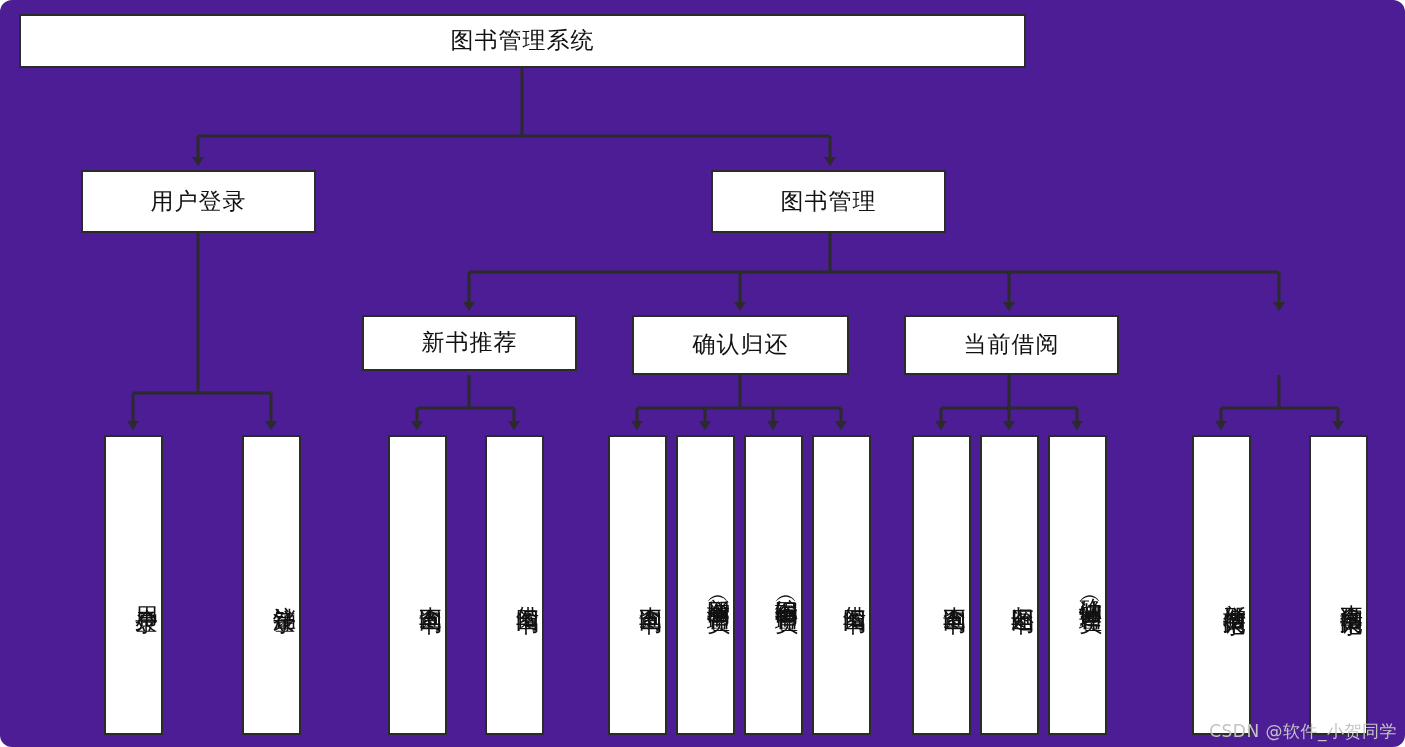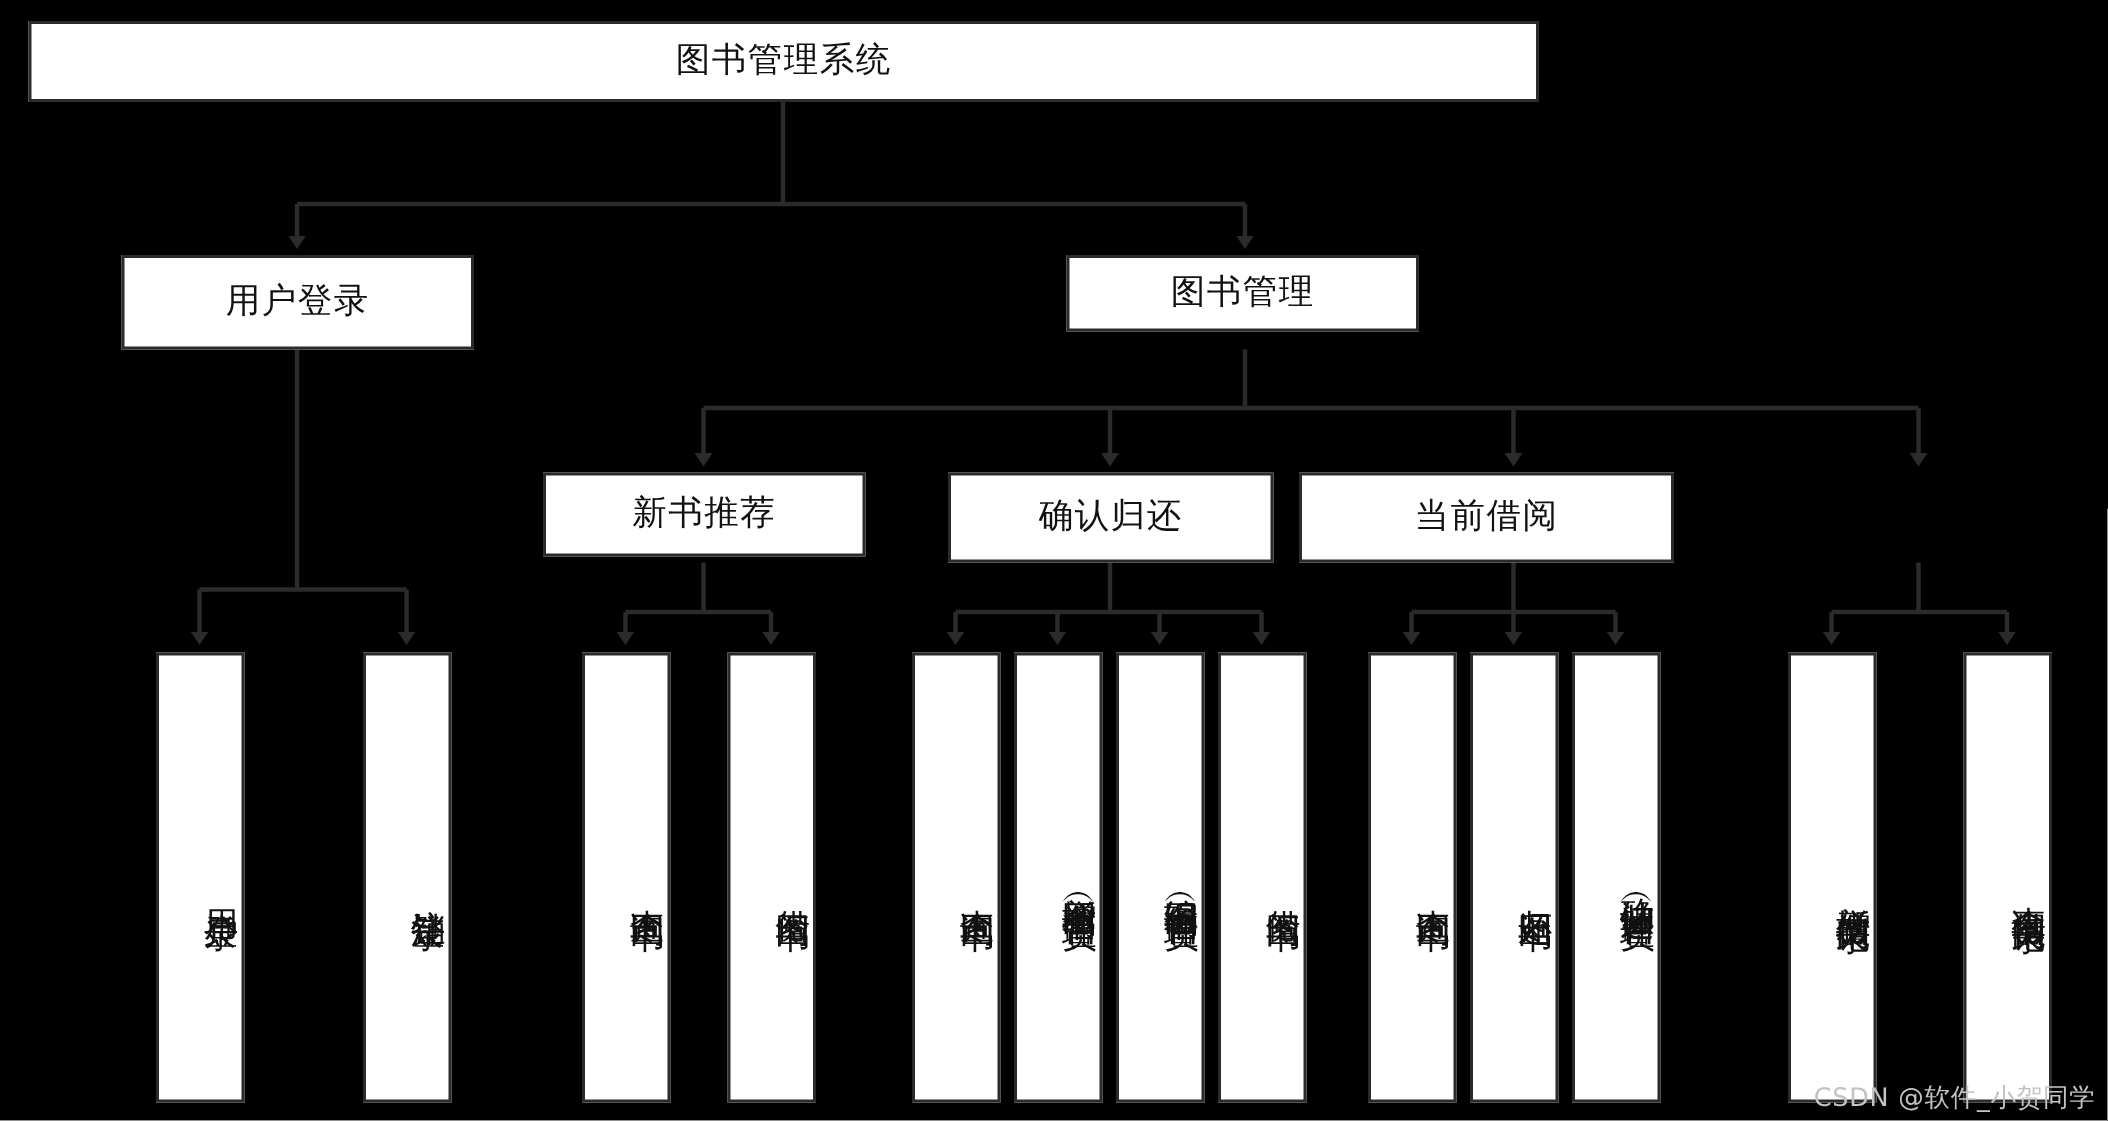--- a/index.html
+++ b/index.html
@@ -5,22 +5,23 @@
 <style>
   html,body{margin:0;padding:0;background:#ffffff;}
   body{
     font-family:"DejaVu Sans","Liberation Sans",sans-serif;
     color:#1a1a1a;
   }
   #canvas{
     position:relative;
     width:1405px;
     height:747px;
-    background:#000000;
+    background:#4c1d95;
     overflow:hidden;
+    border-radius:12px;
   }
   #edges{
     position:absolute;
     left:0; top:0;
     width:1405px;
     height:747px;
     pointer-events:none;
   }
   .node{
     position:absolute;
@@ -123,31 +124,31 @@
     </g>
   </svg>
 
   <div class="node root horiz" style="left:19px; top:14px; width:1007px; height:54px;">
     <span>图书管理系统</span>
   </div>
 
   <div class="node horiz" style="left:81px; top:170px; width:235px; height:63px;">
     <span>用户登录</span>
   </div>
-  <div class="node horiz" style="left:711px; top:170px; width:235px; height:51px;">
+  <div class="node horiz" style="left:711px; top:170px; width:235px; height:63px;">
     <span>图书管理</span>
   </div>
 
   <div class="node horiz" style="left:362px; top:315px; width:215px; height:56px;">
     <span>新书推荐</span>
   </div>
   <div class="node horiz" style="left:632px; top:315px; width:217px; height:60px;">
     <span>确认归还</span>
   </div>
-  <div class="node horiz" style="left:866px; top:315px; width:250px; height:60px;">
+  <div class="node horiz" style="left:904px; top:315px; width:215px; height:60px;">
     <span>当前借阅</span>
   </div>
 
   <div class="node vert" style="left:104px; top:435px; width:59px; height:300px;">
     <span>用户登录</span>
   </div>
   <div class="node vert" style="left:242px; top:435px; width:59px; height:300px;">
     <span>注销登录</span>
   </div>
 

